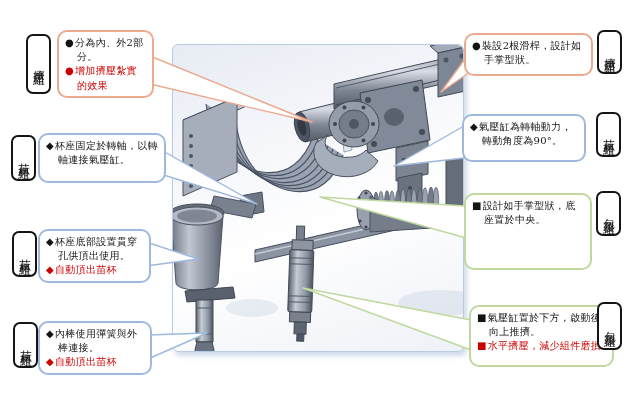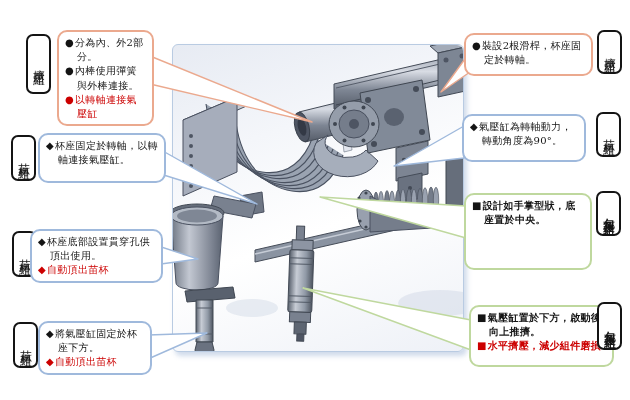--- a/index.html
+++ b/index.html
@@ -42,21 +42,21 @@
     font-size:10px;
     line-height:1.42;
     letter-spacing:.3px;
     z-index:3;
   }
   .callout .li{padding-left:12px;text-indent:-12px;}
   .callout .li.red{color:var(--red);}
   .callout .bl{margin-right:1px;}
   .squeeze{border-color:var(--salmon);}
   .cup{border-color:var(--blue);}
-  .wrap{border-color:var(--green);font-weight:bold;}
+  .wrap{border-color:var(--green);}
   
   .glabel{
     position:absolute;
     width:25px;
     background:#fff;
     border:2px solid;
     border-radius:7px;
     writing-mode:vertical-rl;
     text-orientation:upright;
     font-size:11.5px;
@@ -246,43 +246,42 @@
     <polygon points="146,242 146,266 198,259" stroke="#9FB9DC"></polygon>
     <polygon points="148,335 148,359 207,333" stroke="#9FB9DC"></polygon>
     <polygon points="466,206 466,238 320,197" stroke="#BFD89E"></polygon>
     <polygon points="471,320 471,350 303,288" stroke="#BFD89E"></polygon>
   </g>
 </svg>
 
 <div class="glabel squeeze" style="left:26px;top:34px;height:60px">擠壓組</div>
 <div class="callout squeeze" style="left:57px;top:30px;width:97px;min-height:59px">
   <div class="li"><span class="bl">●</span><span>分為內、外2部分。</span></div>
-  <div class="li"><span class="bl">●</span><span>內棒使用彈簧與外棒連接。</span></div>
-  <div class="li red"><span class="bl">●</span><span>以轉軸連接氣壓缸</span></div>
+  <div class="li red"><span class="bl">●</span><span>增加擠壓紮實的效果</span></div>
 </div>
 
 <div class="glabel cup" style="left:11px;top:135px;height:46px">苗杯組</div>
 <div class="callout cup" style="left:38px;top:133px;width:128px;min-height:50px">
   <div class="li"><span class="bl">◆</span><span>杯座固定於轉軸，以轉軸連接氣壓缸。</span></div>
 </div>
 
 <div class="glabel cup" style="left:12px;top:231px;height:46px">苗杯組</div>
-<div class="callout cup" style="left:30px;top:229px;width:133px;min-height:48px">
+<div class="callout cup" style="left:38px;top:229px;width:113px;min-height:48px">
   <div class="li"><span class="bl">◆</span><span>杯座底部設置貫穿孔供頂出使用。</span></div>
   <div class="li red"><span class="bl">◆</span><span>自動頂出苗杯</span></div>
 </div>
 
 <div class="glabel cup" style="left:13px;top:322px;height:46px">苗杯組</div>
 <div class="callout cup" style="left:38px;top:321px;width:114px;min-height:49px">
-  <div class="li"><span class="bl">◆</span><span>將氣壓缸固定於杯座下方。</span></div>
+  <div class="li"><span class="bl">◆</span><span>內棒使用彈簧與外棒連接。</span></div>
   <div class="li red"><span class="bl">◆</span><span>自動頂出苗杯</span></div>
 </div>
 
 <div class="callout squeeze" style="left:464px;top:33px;width:129px;min-height:43px">
-  <div class="li"><span class="bl">●</span><span>裝設2根滑桿，杯座固定於轉軸。</span></div>
+  <div class="li"><span class="bl">●</span><span>裝設2根滑桿，設計如手掌型狀。</span></div>
 </div>
 <div class="glabel squeeze" style="left:597px;top:30px;height:44px">擠壓組</div>
 
 <div class="callout cup" style="left:462px;top:114px;width:124px;min-height:48px">
   <div class="li"><span class="bl">◆</span><span>氣壓缸為轉軸動力，轉動角度為90°。</span></div>
 </div>
 <div class="glabel cup" style="left:596px;top:112px;height:45px">苗杯組</div>
 
 <div class="callout wrap" style="left:464px;top:193px;width:128px;min-height:77px">
   <div class="li"><span class="bl">■</span><span>設計如手掌型狀，底座置於中央。</span></div>

